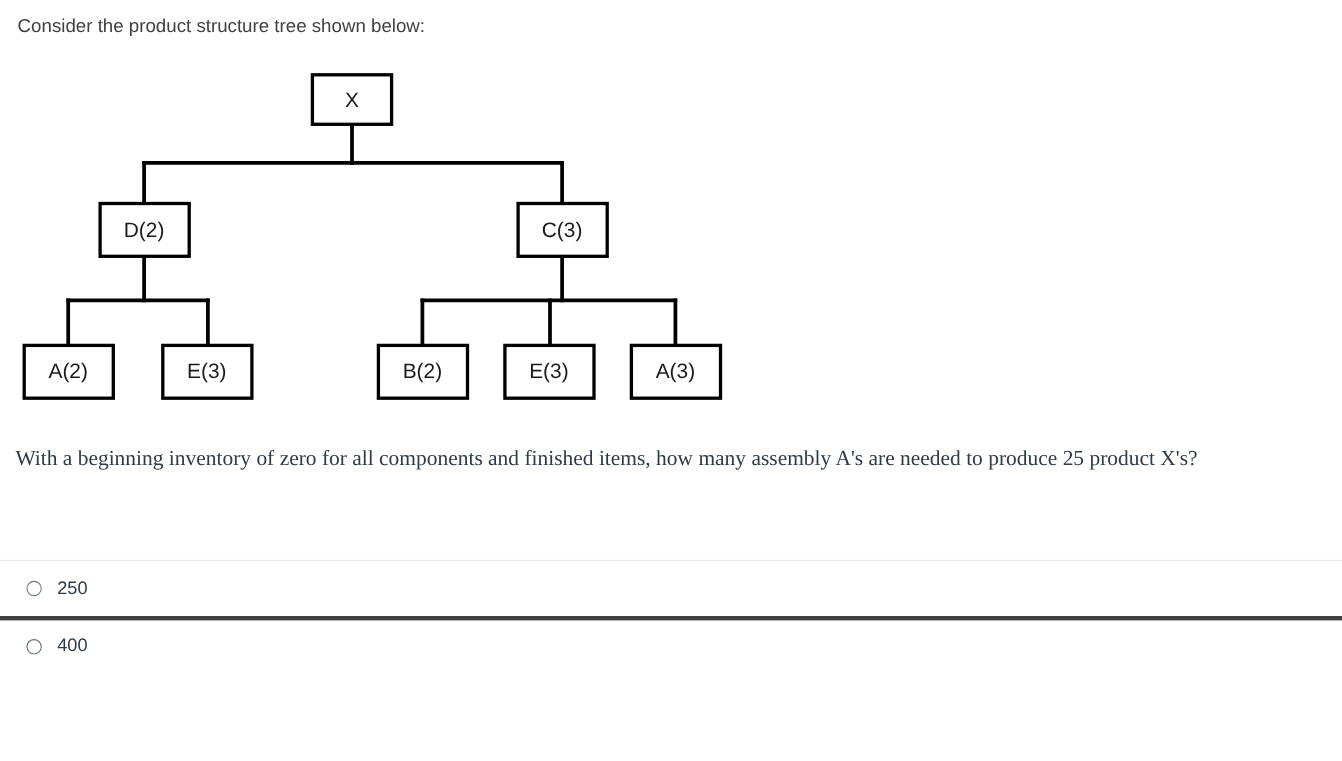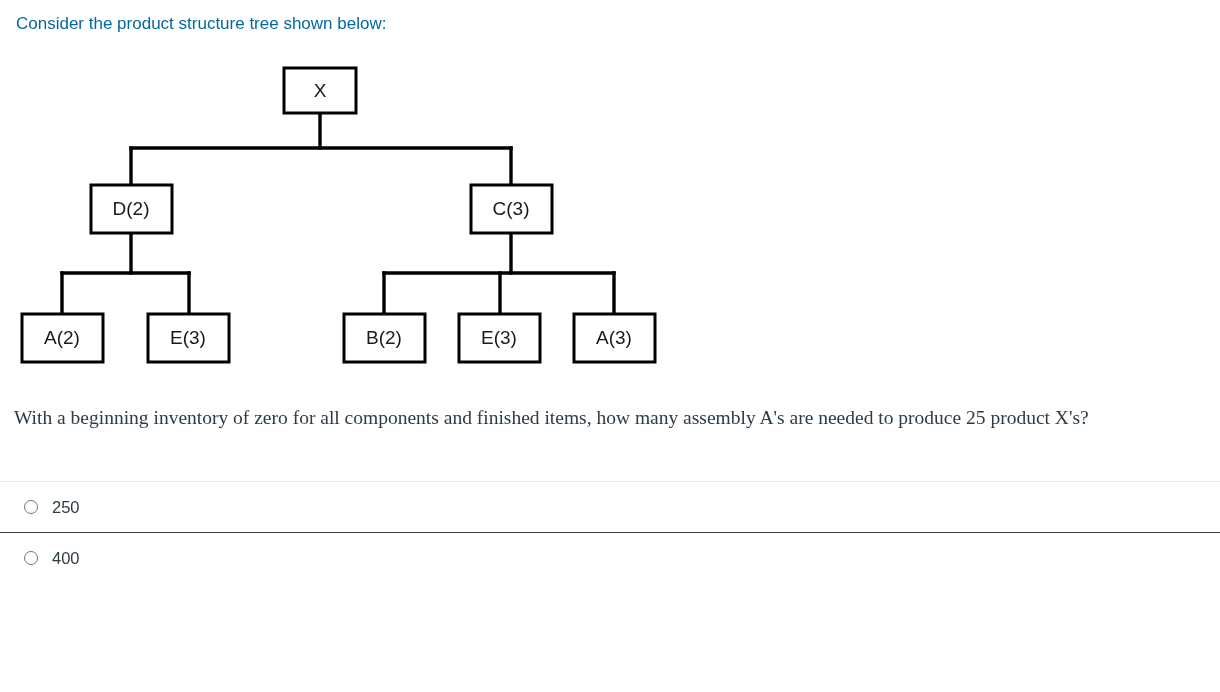--- a/index.html
+++ b/index.html
@@ -14,21 +14,21 @@
     color: #2d3b45;
     position: relative;
     overflow: hidden;
   }
   .intro-text {
     position: absolute;
     left: 16px;
     top: 12px;
     font-size: 17px;
     line-height: 24px;
-    color: #0369a1;
+    color: #404040;
     font-family: "Liberation Sans", sans-serif;
     white-space: nowrap;
   }
   .tree-wrap {
     position: absolute;
     left: 0px;
     top: 55px;
     width: 700px;
     height: 320px;
   }
@@ -60,31 +60,31 @@
     width: 1196px;
     font-family: "Liberation Serif", serif;
     font-size: 19.5px;
     line-height: 26px;
     color: #2d3b45;
     white-space: nowrap;
   }
   .options {
     position: absolute;
     left: 0px;
-    top: 481px;
+    top: 509px;
     width: 1220px;
   }
   .option-row {
     position: relative;
     height: 51px;
     display: flex;
     align-items: center;
     padding-left: 24px;
     box-sizing: border-box;
-    border-top: 1px solid #404040;
+    border-top: 4px solid #404040;
     width: 1220px;
   }
   .option-row:first-child {
     border-top: 1px solid #e8eaec;
   }
   .option-row::after {
     content: "";
     position: absolute;
     left: 14px;
     right: 10px;

